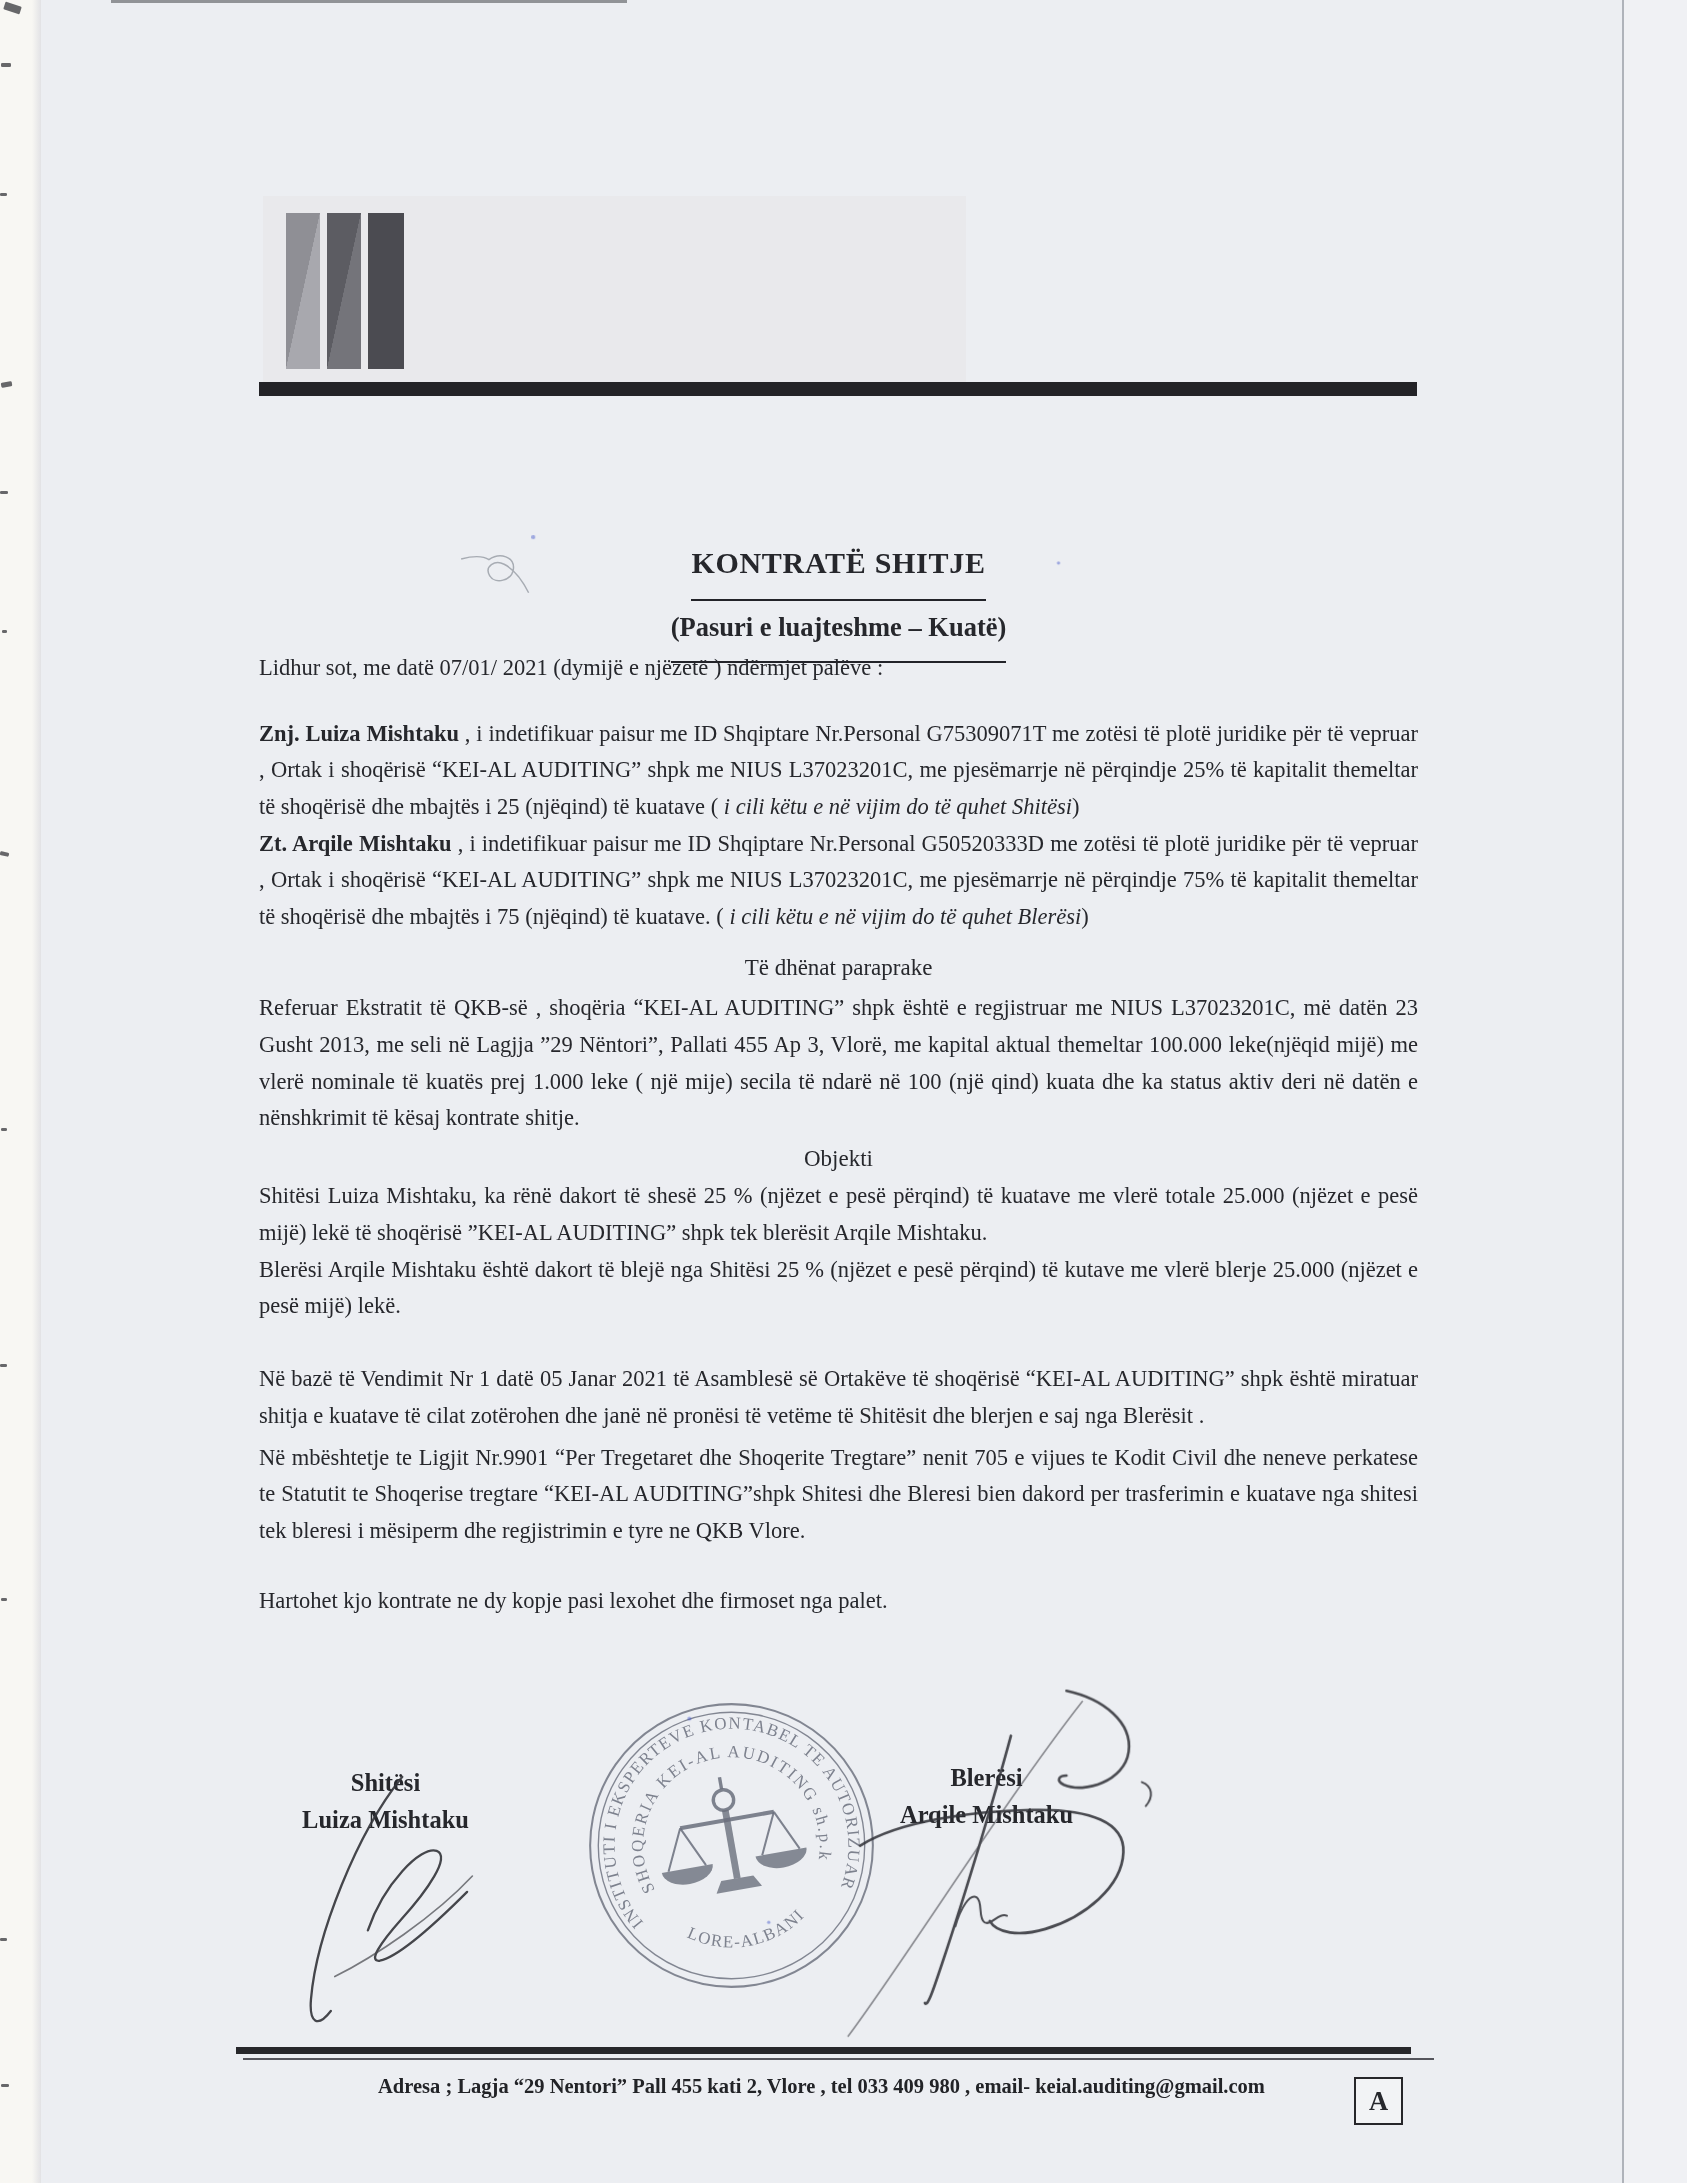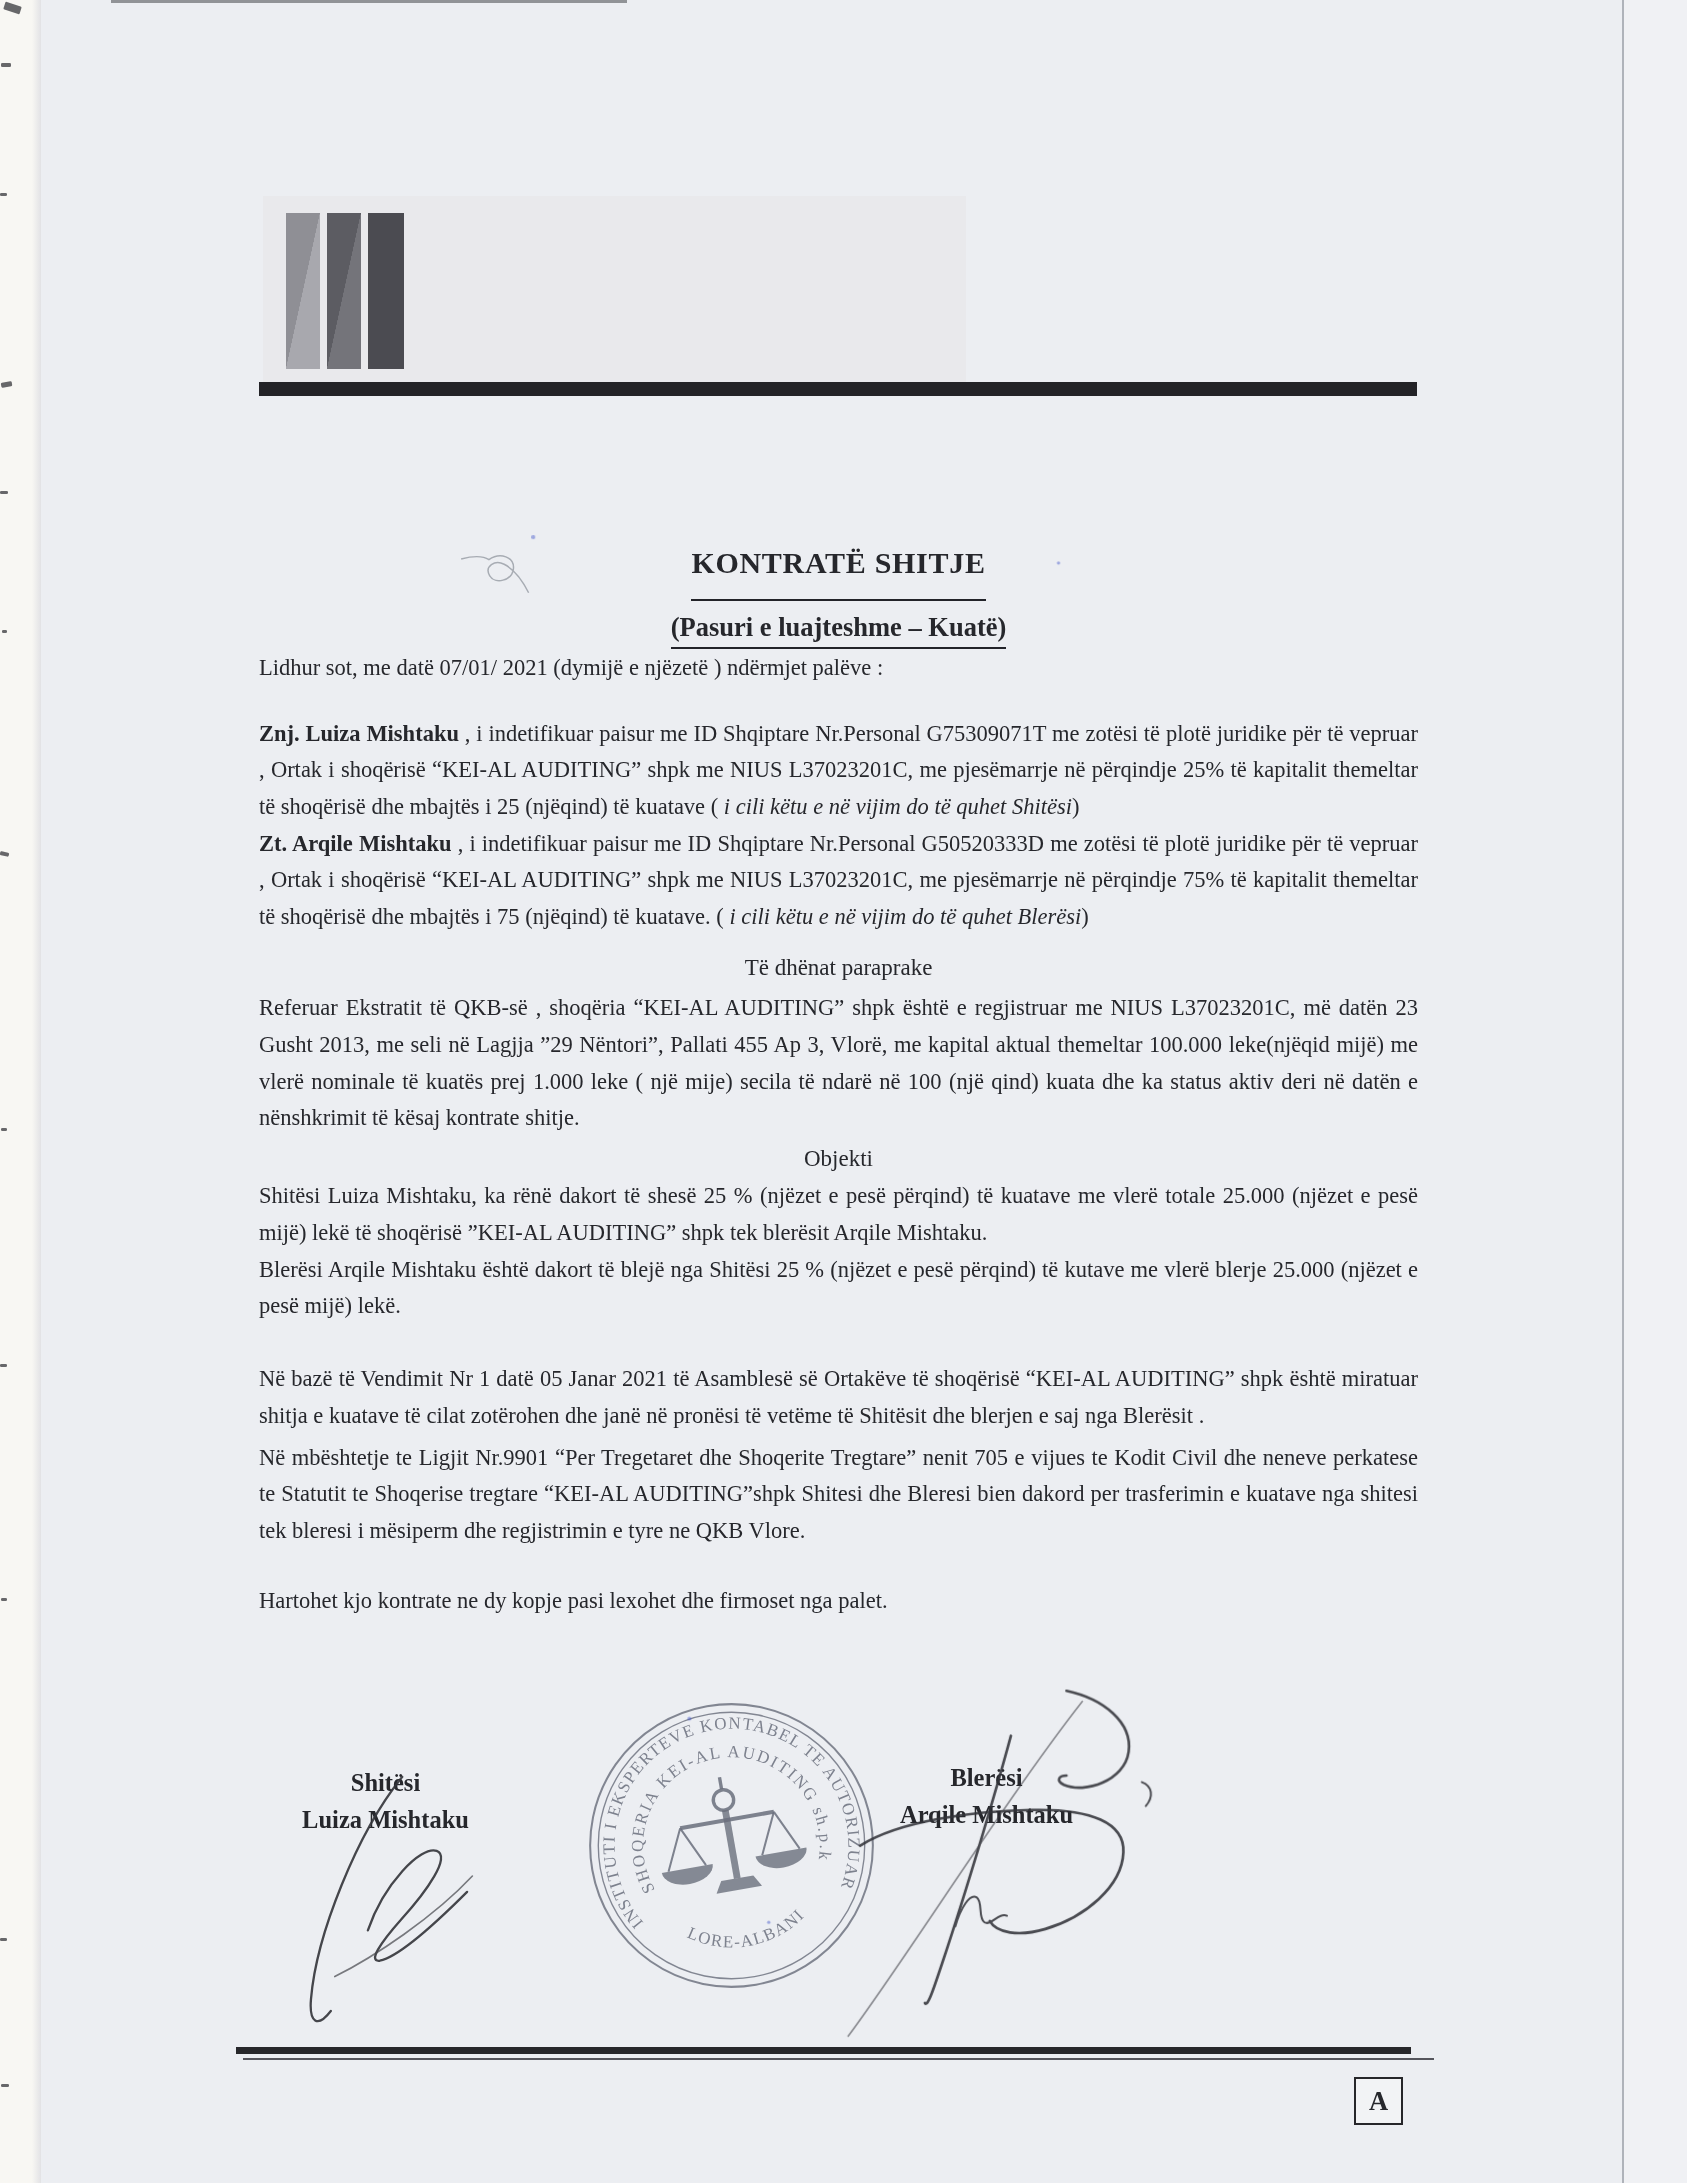--- a/index.html
+++ b/index.html
@@ -36,21 +36,21 @@
   .brand-sub { font-size:18px; font-weight:bold; letter-spacing:15px; color:#3f4046; margin-top:4px; }
   .tagline { margin-top:20px; font-size:18px; line-height:1.25; font-weight:bold; color:#46474d; }
   .header-bar { position:absolute; left:259px; top:382px; width:1158px; height:14px; background:#232327; }
 
   
   .title-block { position:absolute; left:259px; top:546px; width:1159px; text-align:center; }
   .title-main { display:inline-block; font-size:30px; font-weight:bold; letter-spacing:0.7px;
                 border-bottom:2.6px solid #222329; padding-bottom:19px; }
   .title-sub-wrap { margin-top:10.6px; }
   .title-sub { display:inline-block; font-size:26.5px; font-weight:bold;
-               border-bottom:2.6px solid #222329; padding-bottom:4px; }
+               border-bottom:2.6px solid #222329; padding-bottom:18px; }
 
   
   .content { position:absolute; left:259px; top:650px; width:1159px;
              font-size:22.5px; line-height:1.63; text-align:justify; }
   .content p { margin:0; }
   .intro { margin-bottom:29px !important; }
   .sec-heading { text-align:center; font-weight:normal; font-size:23px; margin:13.2px 0 4px; }
   .sec-heading.tight { margin:2.6px 0 1.3px; }
   .clause-1 { margin-top:36px !important; }
   .clause-2 { margin-top:5.3px !important; }
@@ -195,18 +195,19 @@
     <g fill="rgba(60,80,200,0.45)" stroke="none">
       <circle cx="806" cy="812" r="3"></circle>
       <circle cx="1600" cy="851" r="2.5"></circle>
       <circle cx="1042" cy="2598" r="3"></circle>
       <circle cx="1162" cy="2906" r="2.5"></circle>
     </g>
   </svg>
 
   <div class="footer-rule-thick"></div>
   <div class="footer-rule-thin"></div>
+  <div class="footer-address">Adresa ; Lagja “29 Nentori” Pall 455 kati 2, Vlore , tel  033 409 980 , email- keial.auditing@gmail.com</div>
   <div class="page-marker">
     <span>A</span>
   </div>
 
 </div>
 
 
 </body></html>

